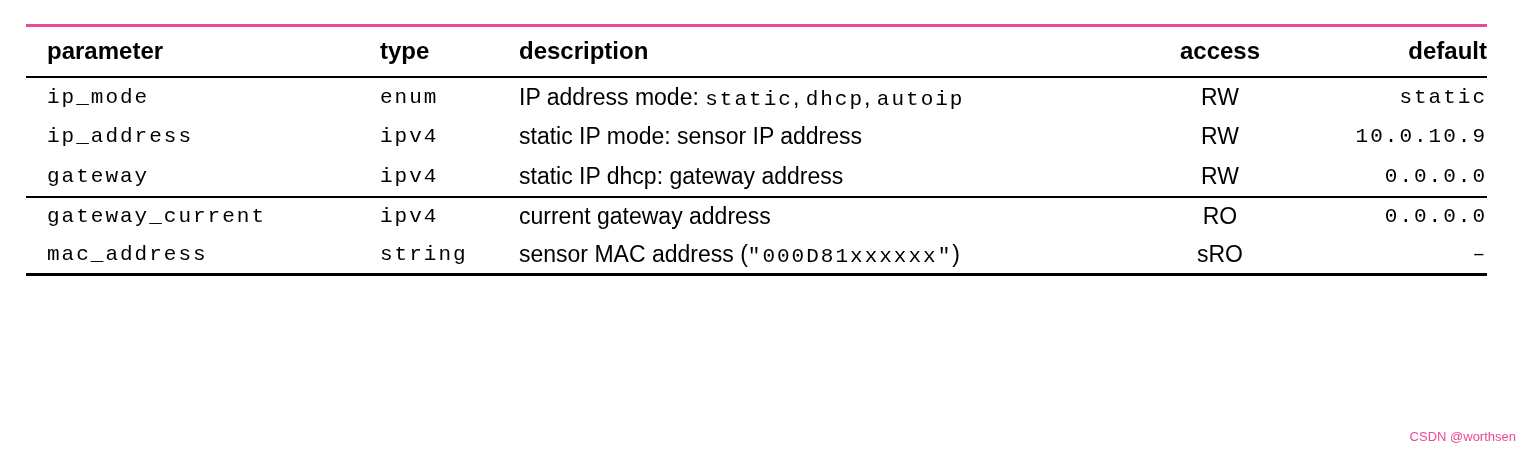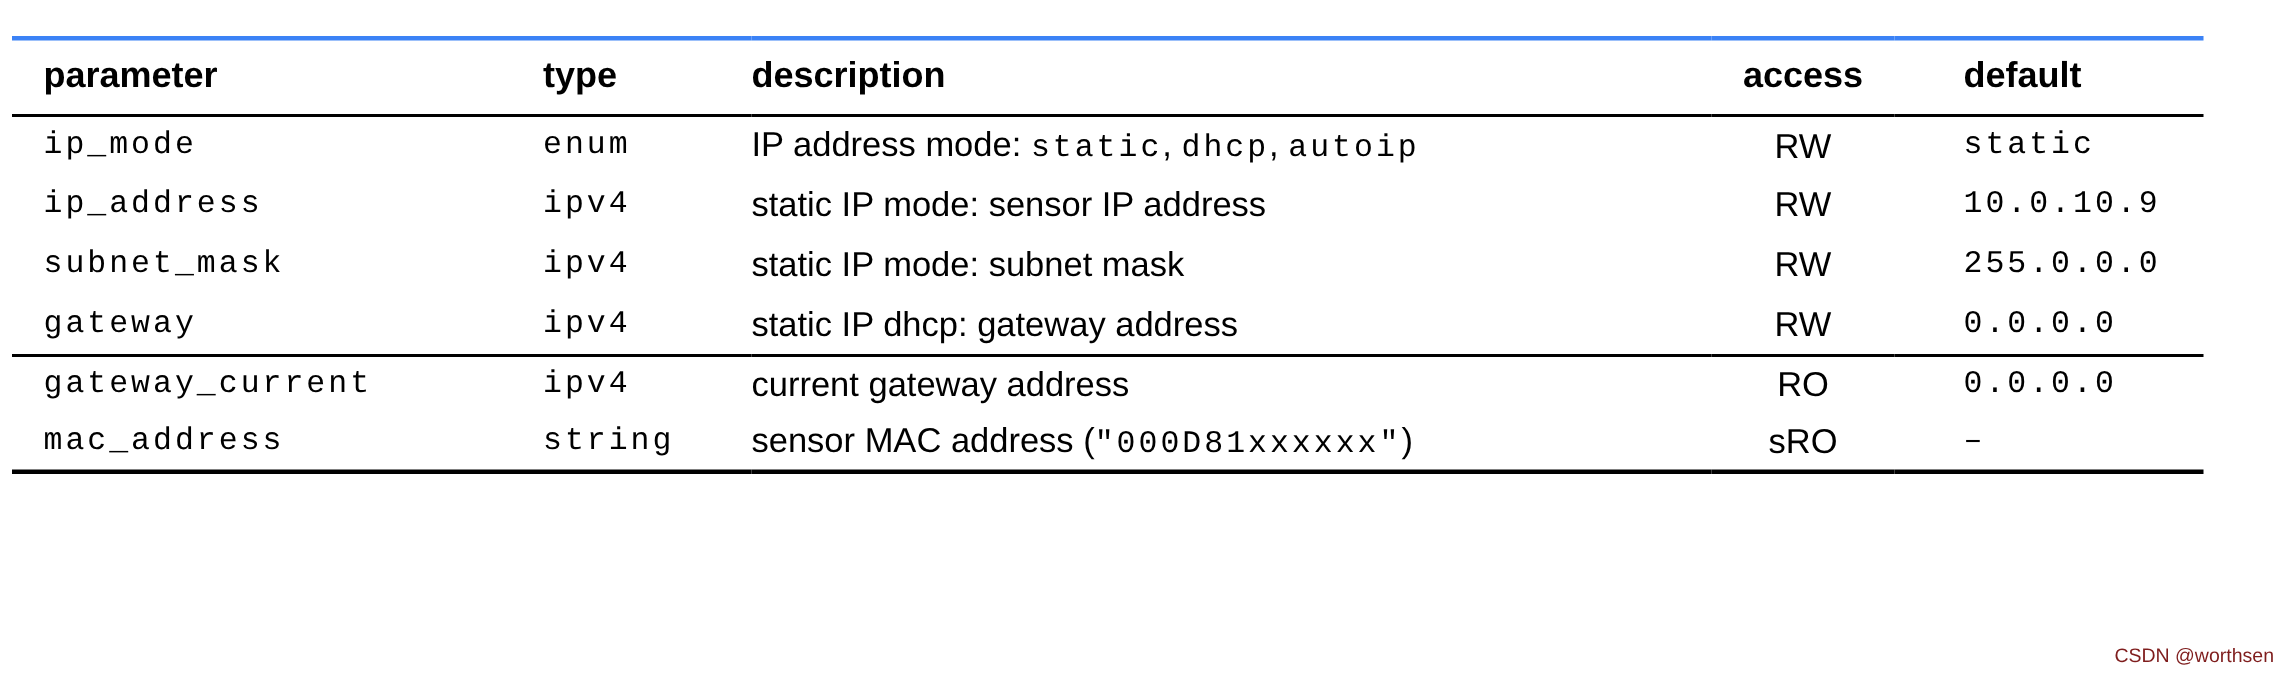--- a/index.html
+++ b/index.html
@@ -11,26 +11,26 @@
     position: relative;
     width: 1520px;
     height: 454px;
     background: #ffffff;
     color: #000000;
     font-family: "Liberation Sans", sans-serif;
     overflow: hidden;
   }
   table.params {
     position: absolute;
-    left: 8px;
+    left: 26px;
     top: 24px;
     width: 1461px;
     border-collapse: collapse;
     table-layout: fixed;
-    border-top: 3px solid #3b82f6;
+    border-top: 3px solid #ec4899;
     border-bottom: 3px solid #000;
   }
   thead tr { height: 51px; }
   thead { border-bottom: 2px solid #000; }
   tbody.group1 { border-bottom: 2px solid #000; }
   tbody.group1 tr { height: 40px; }
   tbody.group2 tr { height: 39px; }
   th, td {
     padding: 0;
     vertical-align: middle;
@@ -38,21 +38,21 @@
     font-weight: normal;
     white-space: nowrap;
     overflow: visible;
   }
   th {
     font-family: "Liberation Sans", sans-serif;
     font-weight: bold;
     font-size: 24px;
   }
   .col-pad-param { padding-left: 21px; }
-  .col-pad-default { padding-left: 46px; }
+  .col-pad-default { padding-left: 46px; text-align: right; }
   .center { text-align: center; }
   .mono {
     font-family: "Liberation Mono", monospace;
     font-size: 21px;
     letter-spacing: 2px;
   }
   .sans-cell {
     font-family: "Liberation Sans", sans-serif;
     font-size: 23px;
   }
@@ -104,27 +104,20 @@
           <td class="mono col-pad-default">static</td>
         </tr>
         <tr>
           <td class="mono col-pad-param">ip_address</td>
           <td class="mono">ipv4</td>
           <td class="sans-cell"><span class="desc-sans">static IP mode: sensor IP address</span></td>
           <td class="sans-cell center">RW</td>
           <td class="mono col-pad-default">10.0.10.9</td>
         </tr>
         <tr>
-          <td class="mono col-pad-param">subnet_mask</td>
-          <td class="mono">ipv4</td>
-          <td class="sans-cell"><span class="desc-sans">static IP mode: subnet mask</span></td>
-          <td class="sans-cell center">RW</td>
-          <td class="mono col-pad-default">255.0.0.0</td>
-        </tr>
-        <tr>
           <td class="mono col-pad-param">gateway</td>
           <td class="mono">ipv4</td>
           <td class="sans-cell"><span class="desc-sans">static IP dhcp: gateway address</span></td>
           <td class="sans-cell center">RW</td>
           <td class="mono col-pad-default">0.0.0.0</td>
         </tr>
       </tbody>
     <tbody class="group2">
         <tr>
           <td class="mono col-pad-param">gateway_current</td>
@@ -135,14 +128,14 @@
         </tr>
         <tr>
           <td class="mono col-pad-param">mac_address</td>
           <td class="mono">string</td>
           <td class="sans-cell"><span class="desc-sans">sensor MAC address (</span><span class="desc-mono">"000D81xxxxxx"</span><span class="desc-sans">)</span></td>
           <td class="sans-cell center">sRO</td>
           <td class="mono col-pad-default">–</td>
         </tr>
       </tbody>
   </table>
-  <div class="watermark" style="color: #7f1d1d; text-align: right;">CSDN @worthsen</div>
+  <div class="watermark" style="color: #ec4899; text-align: right;">CSDN @worthsen</div>
 </div>
 
 </body></html>

